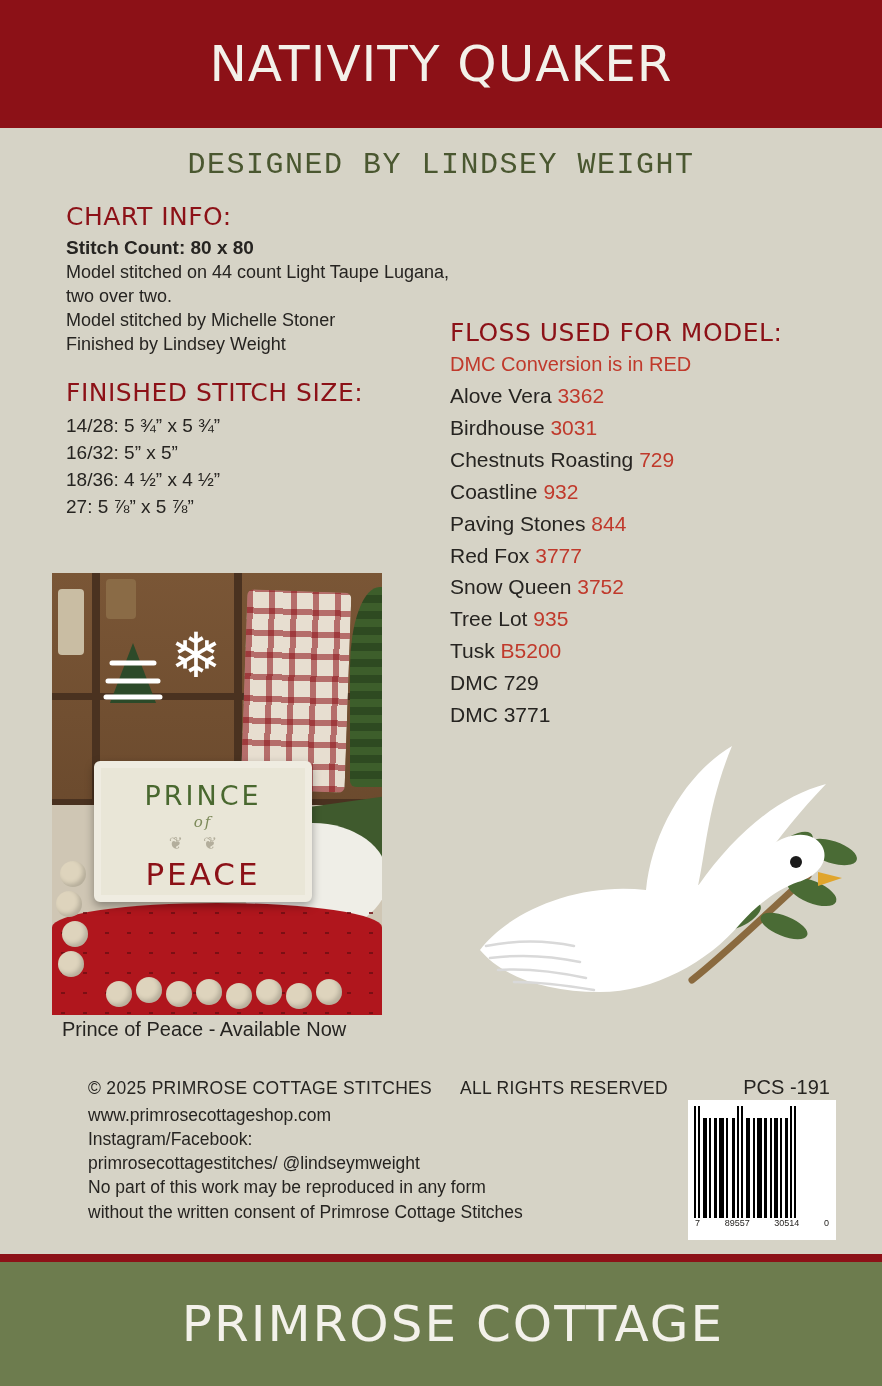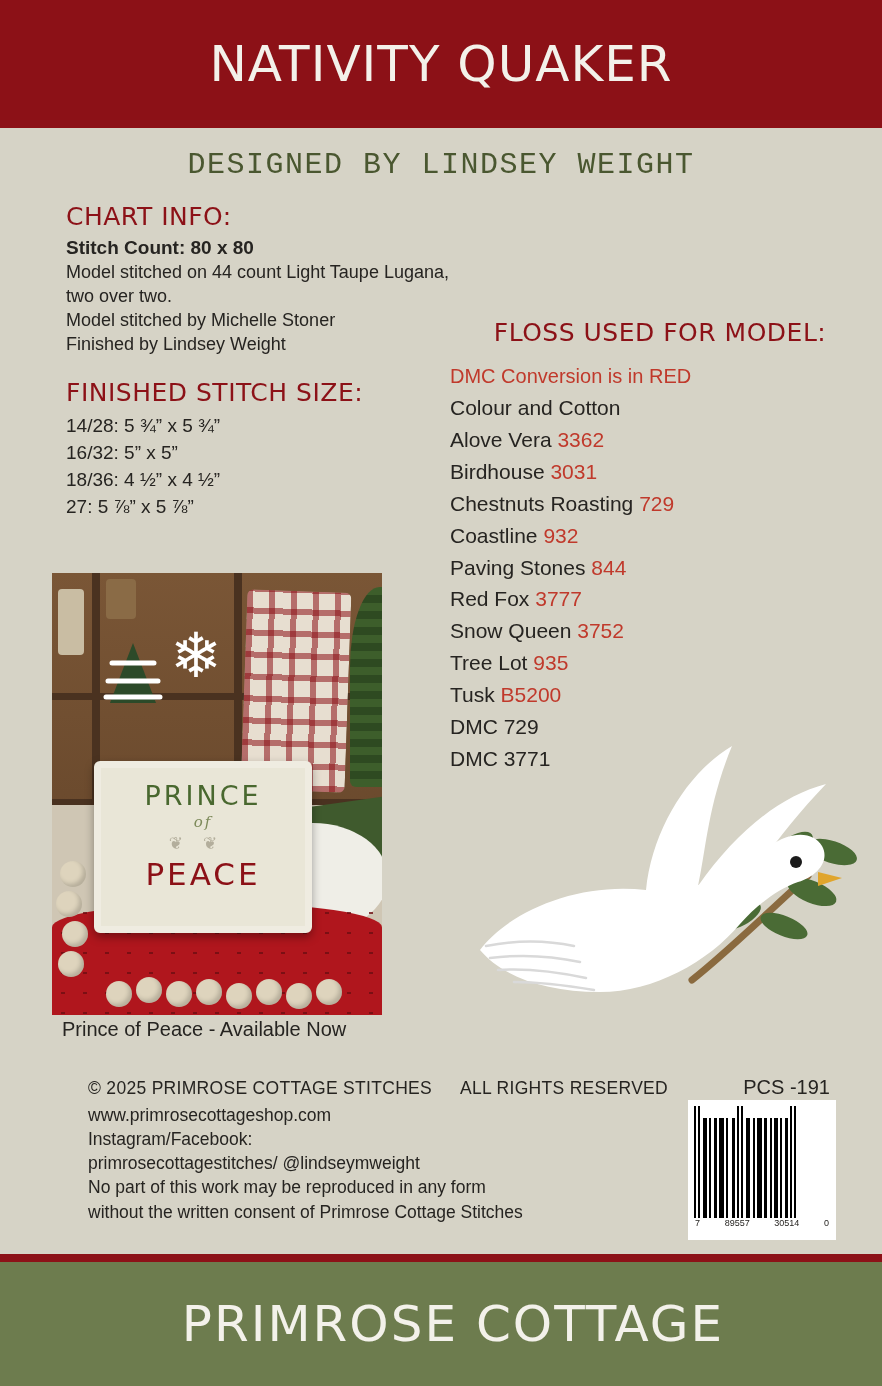--- a/index.html
+++ b/index.html
@@ -52,21 +52,21 @@
     white-space:nowrap;
   }
   .stitch-count { font-size:19px; font-weight:bold; margin:0 0 2px 0; }
   .info-line { font-size:18px; line-height:1.33; margin:0; }
 
   .finished { position:absolute; left:66px; top:378px; width:400px; }
   .size-line { font-size:19px; line-height:1.42; margin:0; }
 
   
   .floss { position:absolute; left:450px; top:318px; width:420px; }
-  .floss .section-head { margin-bottom:18px;text-align:center; }
+  .floss .section-head { margin-bottom:6px; }
   .dmc-note { color:#c0392b; font-size:20px; margin:0 0 4px 0; }
   .floss-line { font-size:21px; line-height:1.52; margin:0; }
   .floss-num { color:#c0392b; }
 
   
   .photo-wrap { position:absolute; left:52px; top:573px; width:330px; height:442px; }
   .photo {
     width:100%; height:100%;
     position:relative; overflow:hidden;
     background:#6b4a2f;
@@ -95,21 +95,21 @@
   .table-top { position:absolute; left:0; top:232px; width:100%; height:210px; background:#cfc6b4; }
   .red-cloth { position:absolute; left:0; top:330px; width:100%; height:112px; background:#b0161d; border-radius:60% 60% 0 0 / 26% 26% 0 0; }
   .red-dots { position:absolute; inset:0; background-image:radial-gradient(#6e0d12 1.6px, rgba(0,0,0,0) 1.7px); background-size:22px 20px; opacity:.8; }
   .plate { position:absolute; left:186px; top:250px; width:150px; height:110px; background:#efeee7; border-radius:50%; }
   .green-runner { position:absolute; left:150px; top:236px; width:190px; height:70px; background:#3f5a2d; transform:rotate(-8deg); }
   .beads-left { position:absolute; left:2px; top:288px; width:56px; height:130px; }
   .bead { position:absolute; width:26px; height:26px; border-radius:50%; background:#ded4bd; box-shadow:inset -3px -3px 4px rgba(0,0,0,.18); }
   .beads-bottom { position:absolute; left:54px; top:404px; width:270px; height:34px; }
 
   .pillow {
-    position:absolute; left:42px; top:188px; width:218px; height:172px;
+    position:absolute; left:42px; top:188px; width:218px; height:141px;
     background:#e9e6d7; border-radius:6px;
     box-shadow:0 4px 10px rgba(0,0,0,.35);
     border:7px solid #efece1;
     padding:6px 0 0 0;
     text-align:center;
   }
   .pillow .prince { color:#49682f; font-size:27px; letter-spacing:3px; font-family:"DejaVu Sans", sans-serif; margin-top:6px; }
   .pillow .of { color:#7d8a5a; font-size:15px; letter-spacing:2px; font-family:"DejaVu Serif", serif; font-style:italic; margin-top:2px;}
   .pillow .doves { font-size:17px; color:#b3ae9c; letter-spacing:20px; margin-top:2px; }
   .pillow .peace { color:#8c1117; font-size:31px; letter-spacing:3px; font-family:"DejaVu Sans", sans-serif; margin-top:2px; }
@@ -165,21 +165,20 @@
   <div class="section-head">FINISHED STITCH SIZE:</div>
   <p class="size-line">14/28:  5 ¾”  x 5 ¾”</p>
   <p class="size-line">16/32: 5” x 5”</p>
   <p class="size-line">18/36: 4 ½” x 4 ½”</p>
   <p class="size-line">27: 5 ⅞” x 5 ⅞”</p>
 </div>
 
 <div class="floss">
   <div class="section-head">FLOSS USED FOR MODEL:</div>
   <p class="dmc-note">DMC Conversion is in RED</p>
-  <p class="floss-line">Colour and Cotton</p>
   <p class="floss-line"><span>Alove Vera</span> <span class="floss-num">3362</span></p>
   <p class="floss-line"><span>Birdhouse</span> <span class="floss-num">3031</span></p>
   <p class="floss-line"><span>Chestnuts Roasting</span> <span class="floss-num">729</span></p>
   <p class="floss-line"><span>Coastline</span> <span class="floss-num">932</span></p>
   <p class="floss-line"><span>Paving Stones</span> <span class="floss-num">844</span></p>
   <p class="floss-line"><span>Red Fox</span> <span class="floss-num">3777</span></p>
   <p class="floss-line"><span>Snow Queen</span> <span class="floss-num">3752</span></p>
   <p class="floss-line"><span>Tree Lot</span> <span class="floss-num">935</span></p>
   <p class="floss-line"><span>Tusk</span> <span class="floss-num">B5200</span></p>
   <p class="floss-line"><span>DMC 729</span></p>

